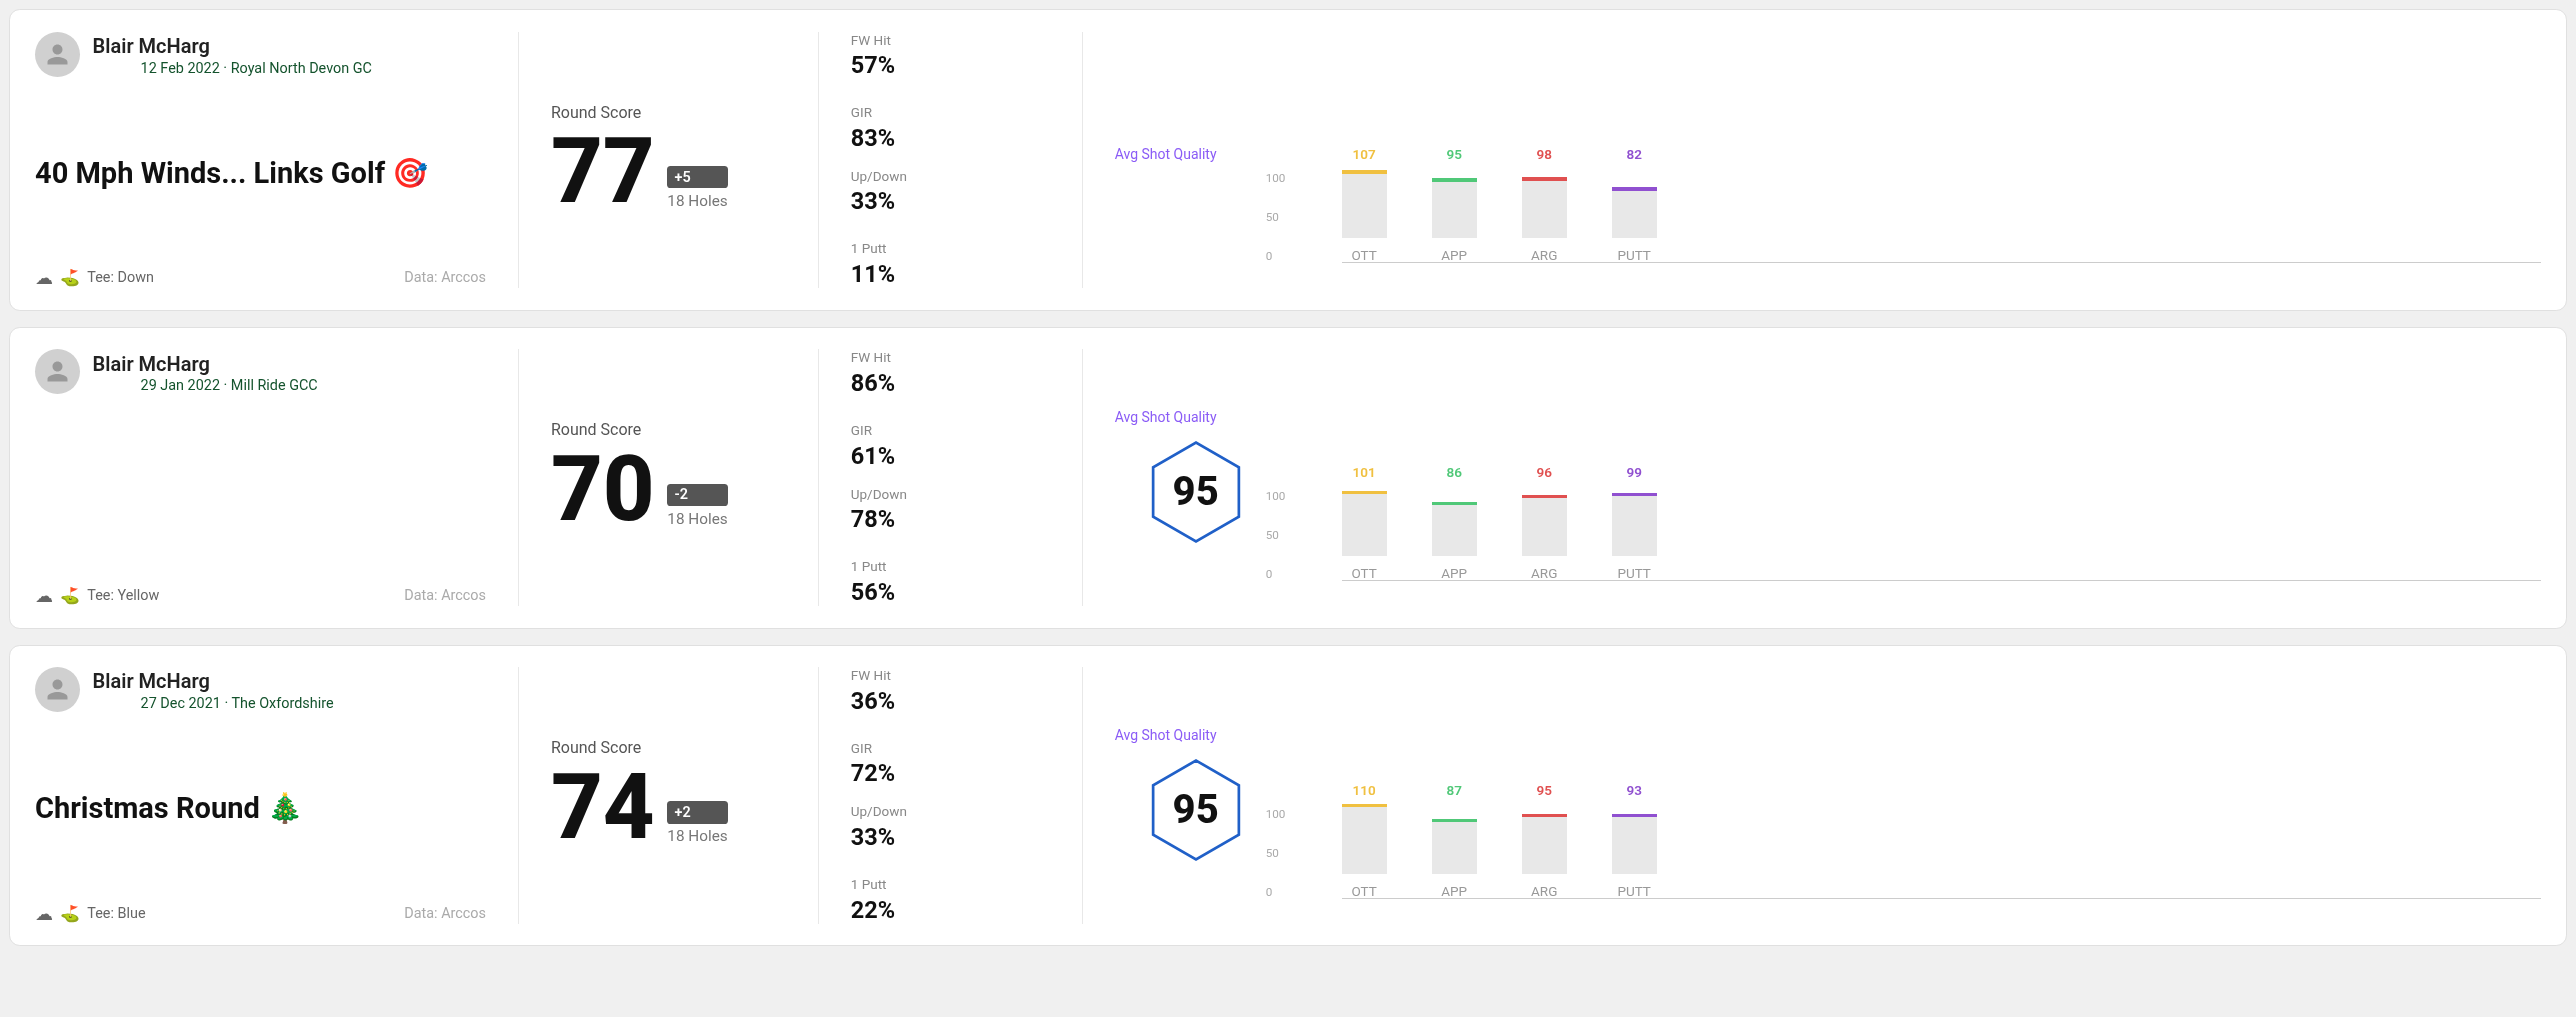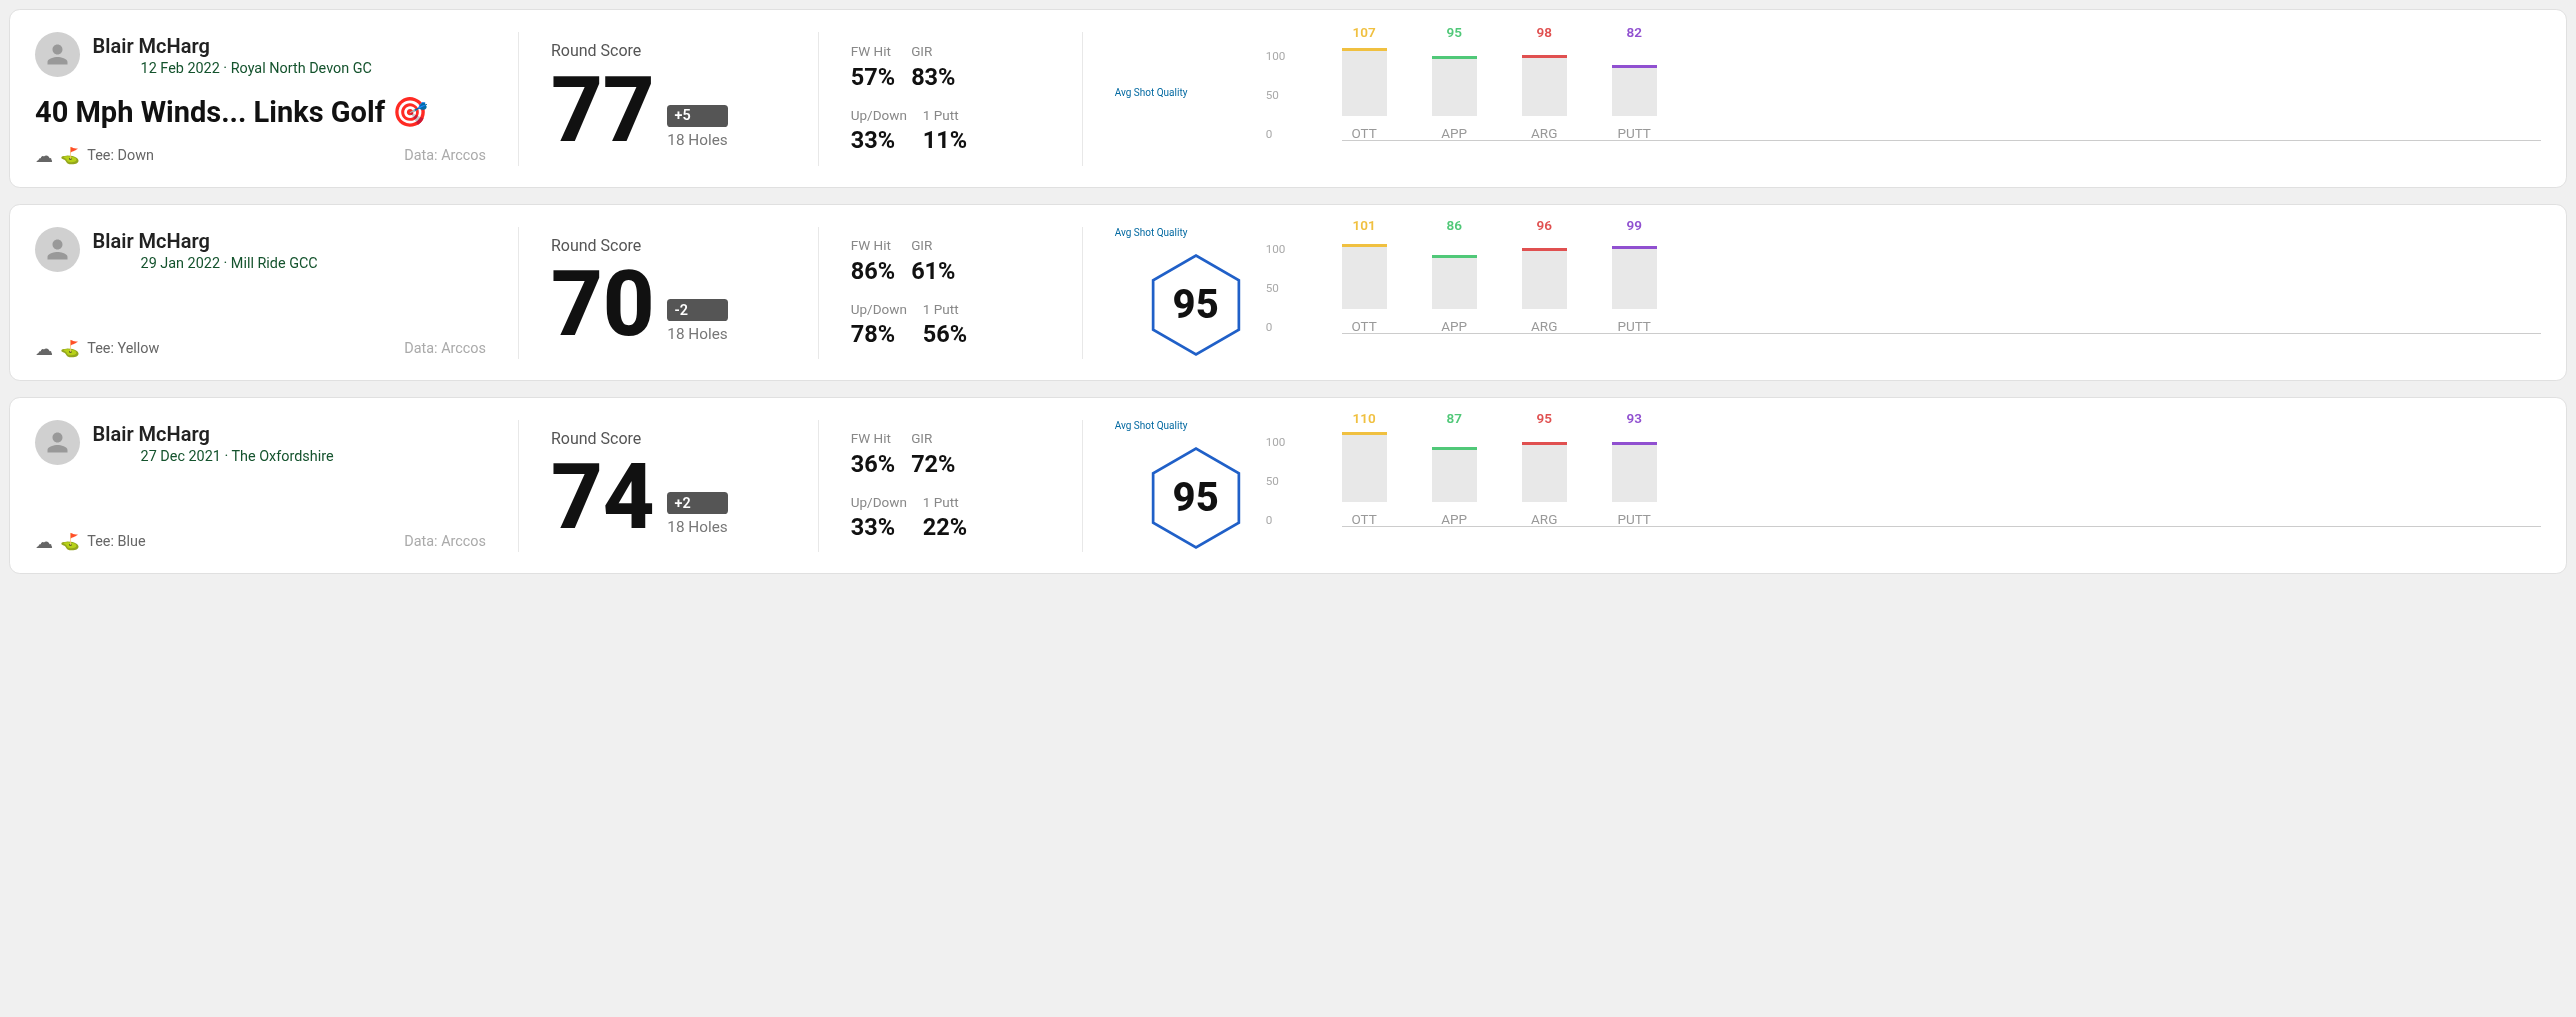--- a/index.html
+++ b/index.html
@@ -130,21 +130,22 @@
     .stats-section {
       width: 199px;
       flex-shrink: 0;
       display: flex;
       flex-direction: column;
       justify-content: center;
       gap: 16px;
     }
     .stats-row {
       display: flex;
-      gap: 16px;
+      gap: 25px;
+      flex-direction: column;
     }
     .stat-item {}
     .stat-label {
       font-size: 13.5px;
       color: #888;
       margin-bottom: 3.6px;
     }
     .stat-value {
       font-size: 23.5px;
       font-weight: 700;
@@ -152,22 +153,22 @@
     }
     .quality-section {
       width: 162px;
       flex-shrink: 0;
       display: flex;
       flex-direction: column;
       align-items: center;
       justify-content: center;
     }
     .quality-label {
-      font-size: 10px;
-      color: #0369a1;
+      font-size: 14px;
+      color: #8b5cf6;
       margin-bottom: 12.6px;
       align-self: flex-start;
     }
     .hexagon-container {
       position: relative;
       width: 108px;
       height: 108px;
       display: flex;
       align-items: center;
       justify-content: center;
@@ -490,20 +491,21 @@
           <div class="avatar">
             <svg viewBox="0 0 24 24">
               <path d="M12 12c2.7 0 4.8-2.1 4.8-4.8S14.7 2.4 12 2.4 7.2 4.5 7.2 7.2 9.3 12 12 12zm0 2.4c-3.2 0-9.6 1.6-9.6 4.8v2.4h19.2v-2.4c0-3.2-6.4-4.8-9.6-4.8z"></path>
             </svg>
           </div>
           <div>
             <div class="player-name">Blair McHarg</div>
             <div class="player-date">27 Dec 2021 · The Oxfordshire</div>
           </div>
         </div>
+        <div class="round-title">Christmas Round 🎄</div>
         <div class="player-footer">
           <div class="tee-info">
             <span style="font-size:18px">☁</span>
             <span style="font-size:16px">⛳</span>
             <span>Tee: Blue</span>
           </div>
           <span class="data-source">Data: Arccos</span>
         </div>
       </div>
       <div class="divider"></div>

